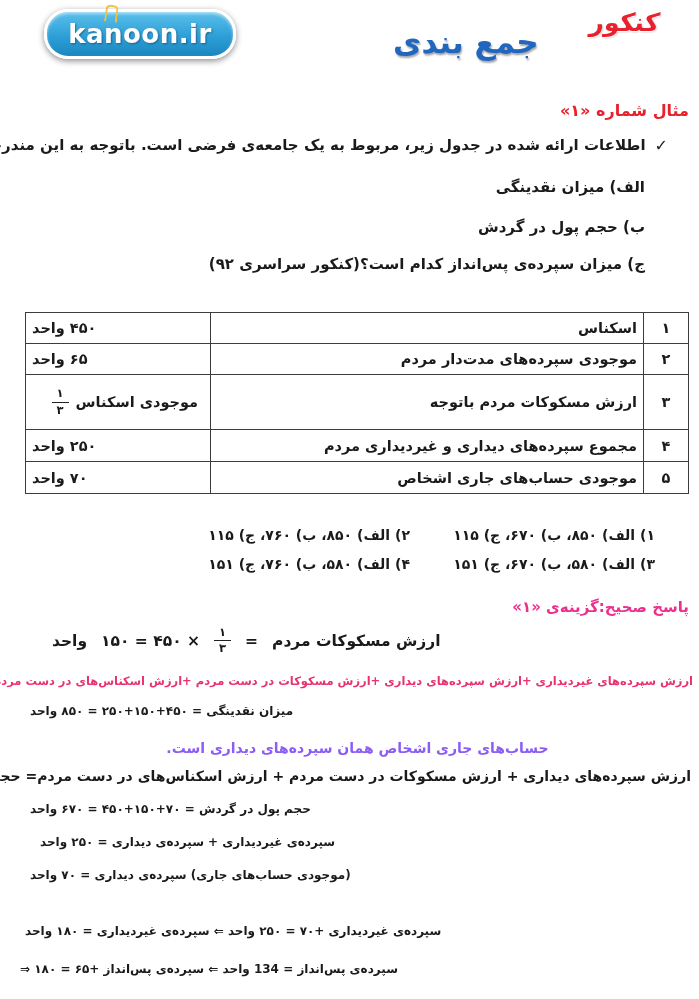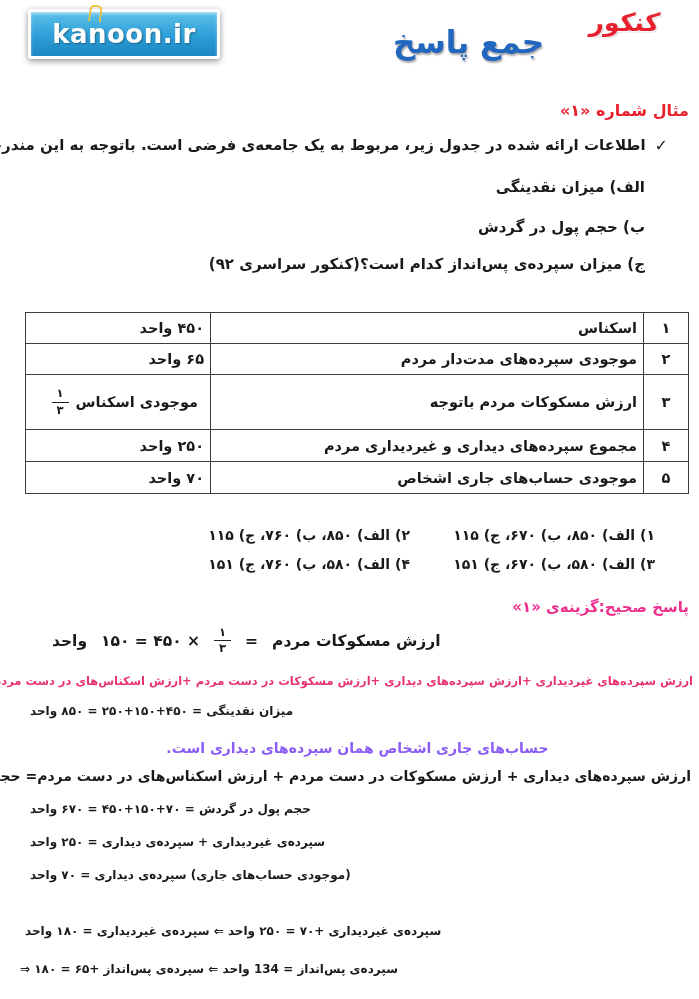--- a/index.html
+++ b/index.html
@@ -1,19 +1,19 @@
 <!DOCTYPE html>
 <html lang="fa"><head>
 <meta charset="utf-8">
 <style>
   html,body{margin:0;padding:0;background:#fff;}
   .page{position:relative;width:699px;height:999px;background:#ffffff;overflow:hidden;
         font-family:"DejaVu Sans",sans-serif;font-weight:700;color:#1a1a1a;direction:rtl;}
   
-  .logo{position:absolute;left:28px;top:9px;width:186px;height:44px;border-radius:4px;
+  .logo{position:absolute;left:44px;top:9px;width:186px;height:44px;border-radius:24px;
         background:linear-gradient(180deg,#5cc0ea 0%,#2d9fd8 55%,#1b86c0 100%);
         border:3px solid #ffffff;box-shadow:0 2px 6px rgba(0,0,0,.45), inset 0 2px 3px rgba(255,255,255,.5);
         display:flex;align-items:center;justify-content:center;direction:ltr;cursor:pointer;}
   .logo-text{color:#fff;font-size:26px;letter-spacing:.5px;text-shadow:1px 1px 2px rgba(0,0,0,.35);}
   .clip{position:absolute;left:58px;top:-7px;width:9px;height:15px;border:2.5px solid #eec23c;
         border-bottom:none;border-radius:5px 5px 0 0;transform:rotate(8deg);}
   .brand{position:absolute;left:393px;top:6px;width:268px;height:56px;direction:ltr;}
   .brand-red{position:absolute;right:2px;top:2px;color:#e8212e;font-size:25px;transform:skewX(-6deg);
              text-shadow:0 1px 0 #fff,1px 1px 2px rgba(0,0,0,.25);}
   .brand-blue{position:absolute;left:0px;bottom:2px;color:#2166bf;font-size:31px;
@@ -22,57 +22,57 @@
   .heading{position:absolute;top:101px;right:10px;color:#e8212e;font-size:16px;}
   .intro{position:absolute;top:136px;right:31px;display:flex;gap:9px;align-items:flex-start;font-size:15px;white-space:nowrap;}
   .check{font-size:16px;line-height:1.2;}
   .qitem{position:absolute;right:54px;font-size:15px;white-space:nowrap;}
   .qa{top:178px;} .qb{top:218px;} .qc{top:255px;}
   
   table.dt{position:absolute;top:312px;right:10px;width:664px;border-collapse:collapse;direction:rtl;}
   table.dt td{border:1.6px solid #3c3c3c;font-size:14.5px;padding:2px 6px;}
   td.c-num{width:32px;text-align:center;}
   td.c-desc{width:420px;text-align:right;padding-right:9px;}
-  td.c-val{text-align:right;}
+  td.c-val{text-align:left;}
   tr.r1 td,tr.r2 td{height:26px;} tr.r3 td{height:50px;} tr.r4 td,tr.r5 td{height:27px;}
   .frac-wrap{display:flex;direction:ltr;align-items:center;justify-content:flex-end;gap:7px;padding-right:6px;}
   .frac{display:inline-flex;flex-direction:column;align-items:center;line-height:1.15;font-size:11.5px;}
   .frac .fn{border-bottom:1.6px solid #222;padding:0 5px 1px;}
   .frac .fd{padding-top:1px;}
   
   .options{position:absolute;top:527px;right:44px;width:614px;display:grid;
            grid-template-columns:245px 369px;row-gap:13px;font-size:14px;direction:rtl;}
   .opt{text-align:right;white-space:nowrap;}
   
   .answer{position:absolute;top:598px;right:10px;color:#ed2f8e;font-size:15px;}
   .formula1{position:absolute;top:626px;left:52px;display:flex;direction:ltr;align-items:center;gap:14px;font-size:15.5px;}
   .sline{position:absolute;font-size:12px;white-space:nowrap;}
   .sl0{top:674px;right:6px;color:#e8326e;font-size:11.5px;letter-spacing:-.2px;}
   .sl1{top:704px;left:30px;}
   .sl2{top:740px;left:16px;right:0;text-align:center;color:#8b5cf6;font-size:14px;}
   .sl3{top:768px;right:8px;font-size:14px;}
   .sl4{top:802px;left:30px;}
-  .sl5{top:835px;left:30px;}
+  .sl5{top:835px;left:40px;}
   .sl6{top:868px;left:30px;}
   .sl7{top:924px;left:25px;}
   .sl8{top:931px;right:39px;}
   .sl9{top:962px;left:20px;}
 </style>
 </head>
 <body>
 
 <div class="page">
 
   <div class="logo">
     <span class="clip"></span>
     <span class="logo-text">kanoon.ir</span>
   </div>
   <div class="brand">
     <span class="brand-red">کنکور</span>
-    <span class="brand-blue">جمع پاسخ</span>
+    <span class="brand-blue">جمع بندی</span>
   </div>
 
   <div class="heading">مثال شماره «۱»</div>
   <div class="intro">
     <span class="check">✓</span>
     <span>اطلاعات ارائه شده در جدول زیر، مربوط به یک جامعه‌ی فرضی است. باتوجه به این مندرجات:</span>
   </div>
   <div class="qitem qa">الف) میزان نقدینگی</div>
   <div class="qitem qb">ب) حجم پول در گردش</div>
   <div class="qitem qc">ج) میزان سپرده‌ی پس‌انداز کدام است؟(کنکور سراسری ۹۲)</div>

